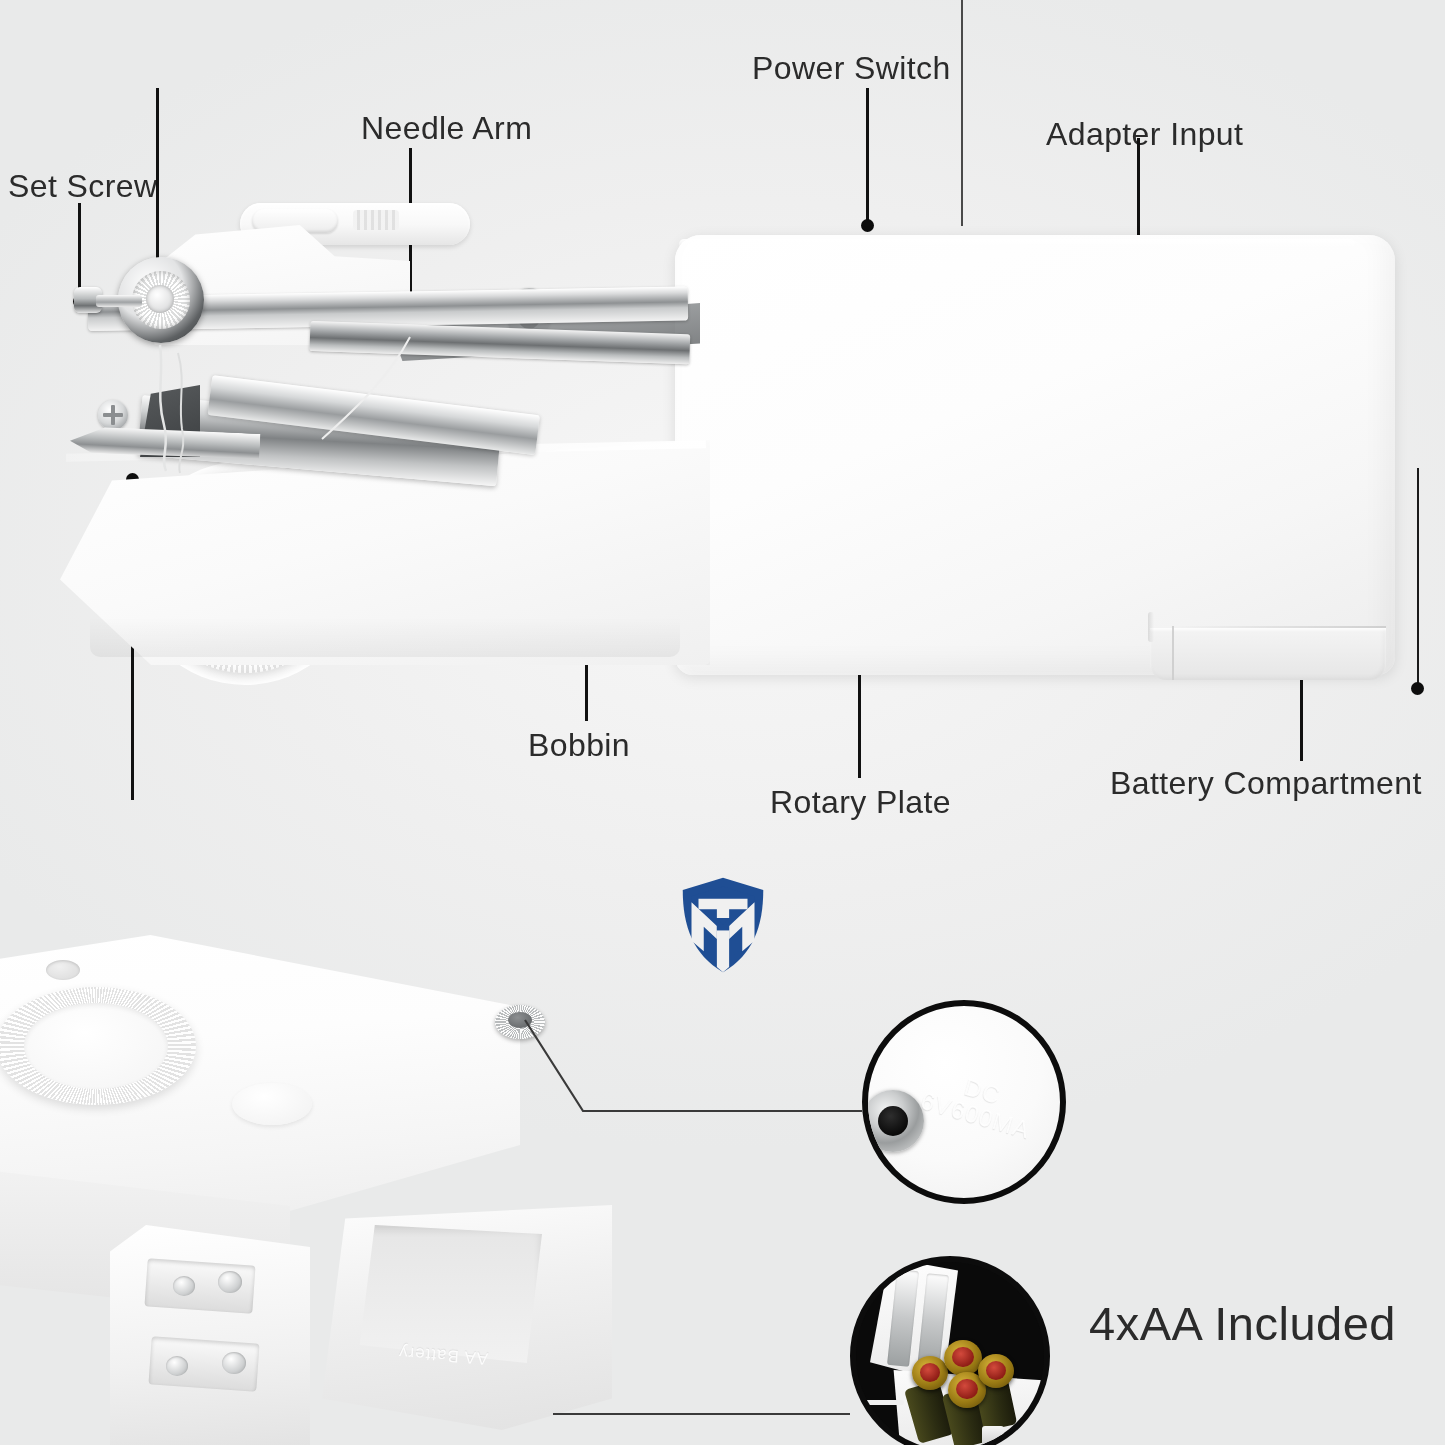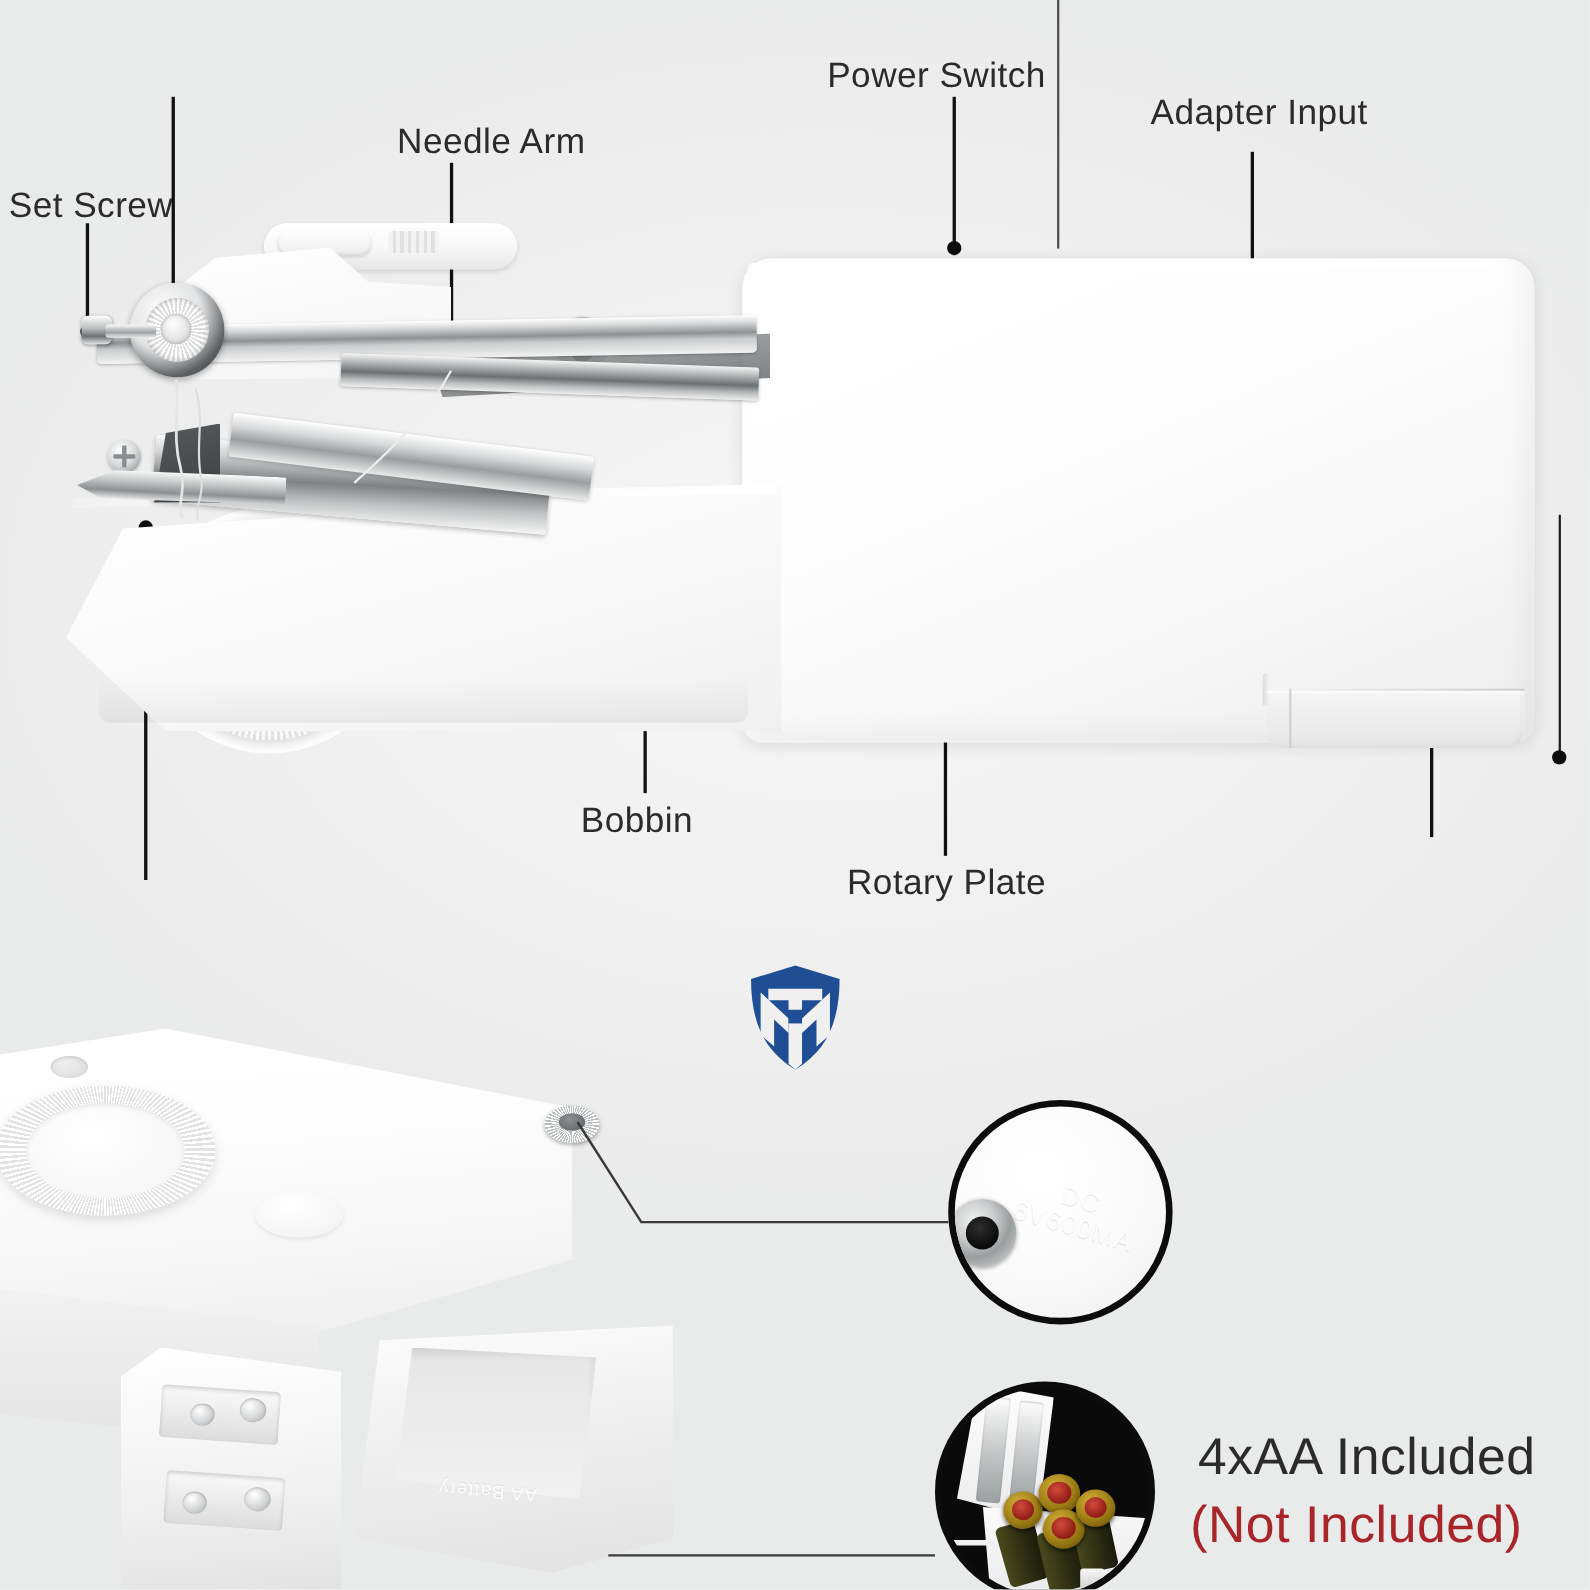--- a/index.html
+++ b/index.html
@@ -377,23 +377,24 @@
   }
 </style>
 </head>
 <body>
 
 <div id="stage">
 
   <div class="lbl big" style="left:8px;top:168px;">Set Screw</div>
   <div class="lbl big" style="left:361px;top:110px;">Needle Arm</div>
   <div class="lbl big" style="left:752px;top:50px;">Power Switch</div>
-  <div class="lbl big" style="left:1046px;top:84px;">Adapter Input</div>
+  <div class="lbl big" style="left:1046px;top:116px;">Adapter Input</div>
   <div class="lbl big" style="left:528px;top:727px;">Bobbin</div>
   <div class="lbl big" style="left:770px;top:784px;">Rotary Plate</div>
+  <div class="lbl big" style="left:1110px;top:765px;">Battery Compartment</div>
 
   <div class="lead v" style="left:78px;top:203px;height:98px;"></div>
   <div class="dot" style="left:73px;top:295px;"></div>
 
   <div class="lead v" style="left:156px;top:88px;height:234px;"></div>
   <div class="dot" style="left:151px;top:316px;"></div>
 
   <div class="lead v" style="left:409px;top:148px;height:175px;"></div>
   <div class="dot" style="left:404px;top:317px;"></div>
 
@@ -519,15 +520,14 @@
     <div class="cell-body" style="left:92px;top:128px;width:36px;height:56px;transform:rotate(-14deg);"></div>
     <div class="cell-body" style="left:122px;top:112px;width:34px;height:54px;transform:rotate(-12deg);"></div>
     <div class="cell" style="left:56px;top:94px;width:36px;height:34px;"></div>
     <div class="cell" style="left:88px;top:78px;width:38px;height:36px;"></div>
     <div class="cell" style="left:92px;top:110px;width:38px;height:36px;"></div>
     <div class="cell" style="left:122px;top:92px;width:36px;height:34px;"></div>
     <div class="bb-line"></div>
     <div class="bb-latch"></div>
   </div>
   <div class="lbl" style="left:1089px;top:1296px;font-size:47px;letter-spacing:.5px;">4xAA Included</div>
-  <div class="lbl" style="left:1082px;top:1358px;font-size:47px;letter-spacing:.5px;color:#a8252a;">(Not Included)</div>
 
 </div>
 
 </body></html>

